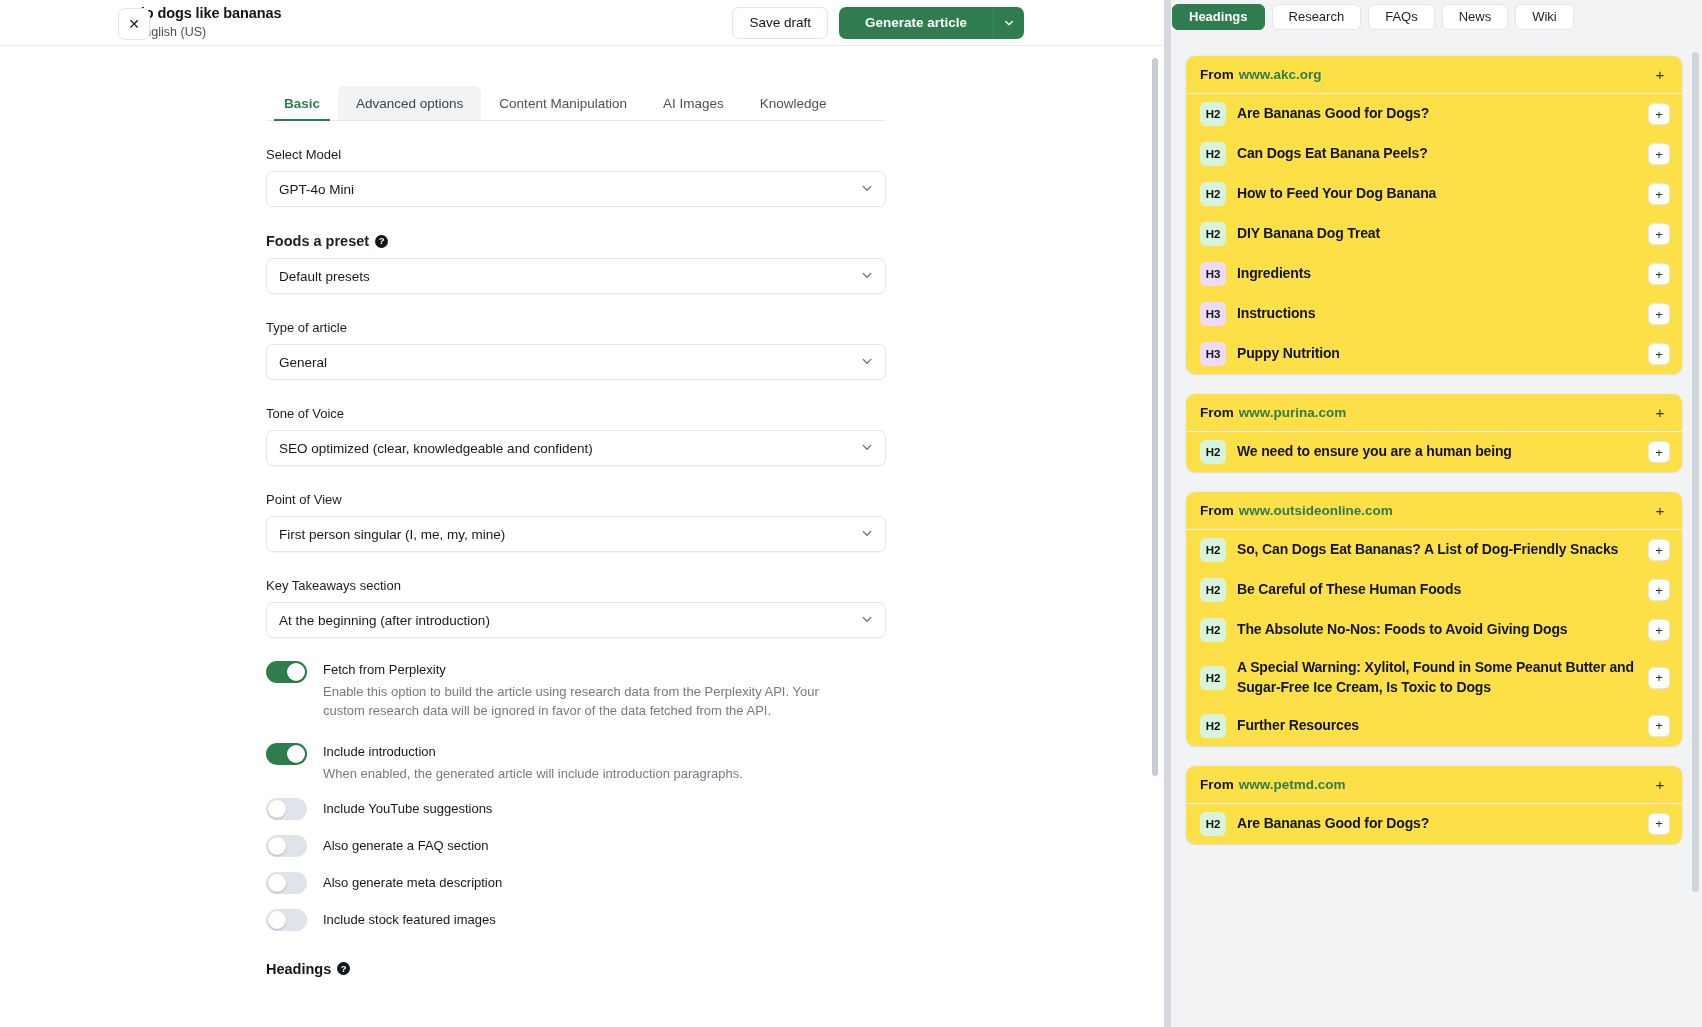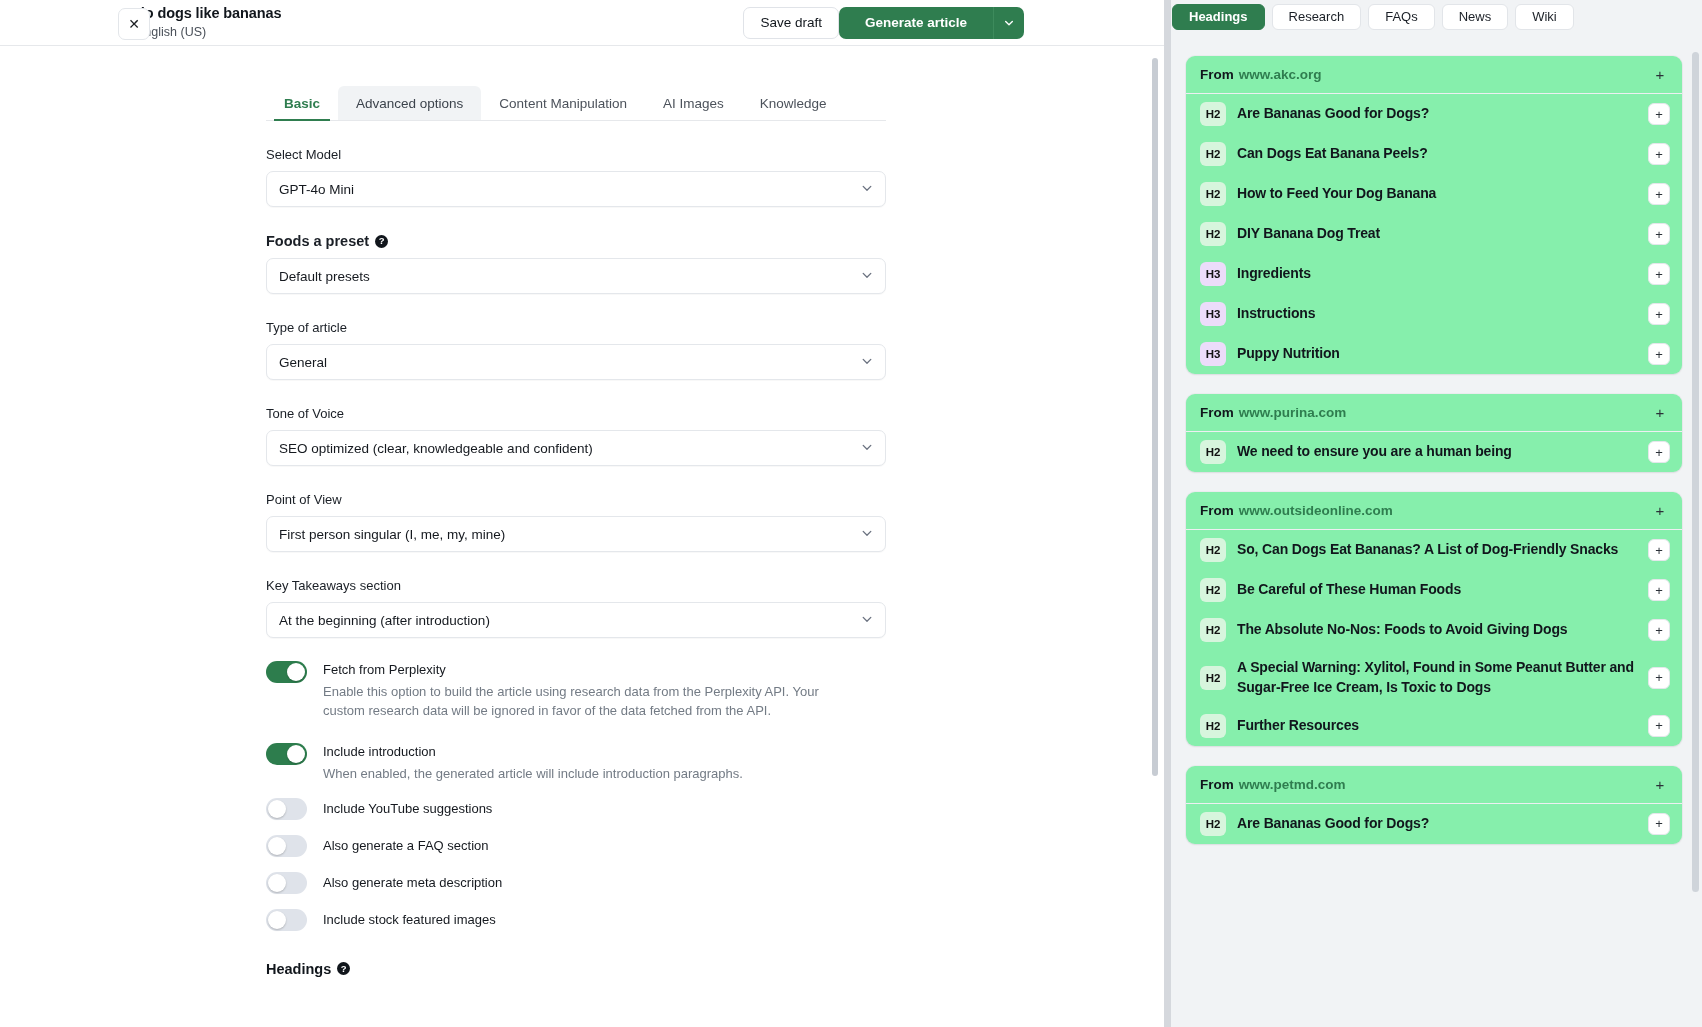--- a/index.html
+++ b/index.html
@@ -29,21 +29,21 @@
     position: absolute; left: 118px; top: 8px;
     width: 32px; height: 32px;
     border: 1px solid #e3e6ea; border-radius: 7px;
     background: #fff; color: #1a1d21;
     display: flex; align-items: center; justify-content: center;
     font-size: 14px; cursor: pointer;
   }
   .title-block { margin-left: 18px; display:flex; flex-direction: column; justify-content:center; }
   .doc-title { font-size: 14.5px; font-weight: 700; color: #11161c; line-height: 1.25; letter-spacing: -0.1px;}
   .doc-lang  { font-size: 12.5px; color: #4a5059; line-height: 1.3; margin-top: 2px;}
-  .topbar-actions { margin-left: auto; display: flex; align-items: flex-start; padding-right: 130px; }
+  .topbar-actions { margin-left: auto; display: flex; align-items: flex-start; gap: 11px; padding-right: 130px; }
   .btn-save {
     height: 32px; padding: 0 16px;
     border: 1px solid #e0e3e8; border-radius: 7px;
     background: #fff; color: #11161c;
     font-size: 13.5px; font-family: inherit; cursor: pointer;
   }
   .btn-generate-group { display: flex; height: 32px; }
   .btn-generate {
     height: 32px; padding: 0 26px;
     background: #2f7d4f; color: #fff;
@@ -127,21 +127,21 @@
   .rtab {
     height: 26px; padding: 0 16px; border-radius: 6px;
     border: 1px solid #e2e5e9; background: #fff; color: #1b2027;
     font-size: 13px; font-family: inherit; cursor: pointer; white-space: nowrap;
     display: flex; align-items: center;
   }
   .rtab.active { background: #2f7d4f; color: #fff; border-color: #2f7d4f; font-weight: 600; }
 
   .cards-area { padding: 22px 20px 0 22px; height: 993px; overflow: hidden; }
   .src-card {
-    background: #86efac; border-radius: 9px; margin-bottom: 20px;
+    background: #fde047; border-radius: 9px; margin-bottom: 20px;
     box-shadow: 0 1px 2px rgba(16,24,40,.07), 0 0 0 1px rgba(16,24,40,.03);
     overflow: hidden;
   }
   .src-head {
     display: flex; align-items: center; height: 38px;
     padding: 0 12px 0 14px; border-bottom: 1px solid #edeff2;
     font-size: 13.5px; color: #11161c;
   }
   .src-head .from { font-weight: 700; margin-right: 5px; }
   .src-head .url { color: #2f7d4f; font-weight: 600; }

